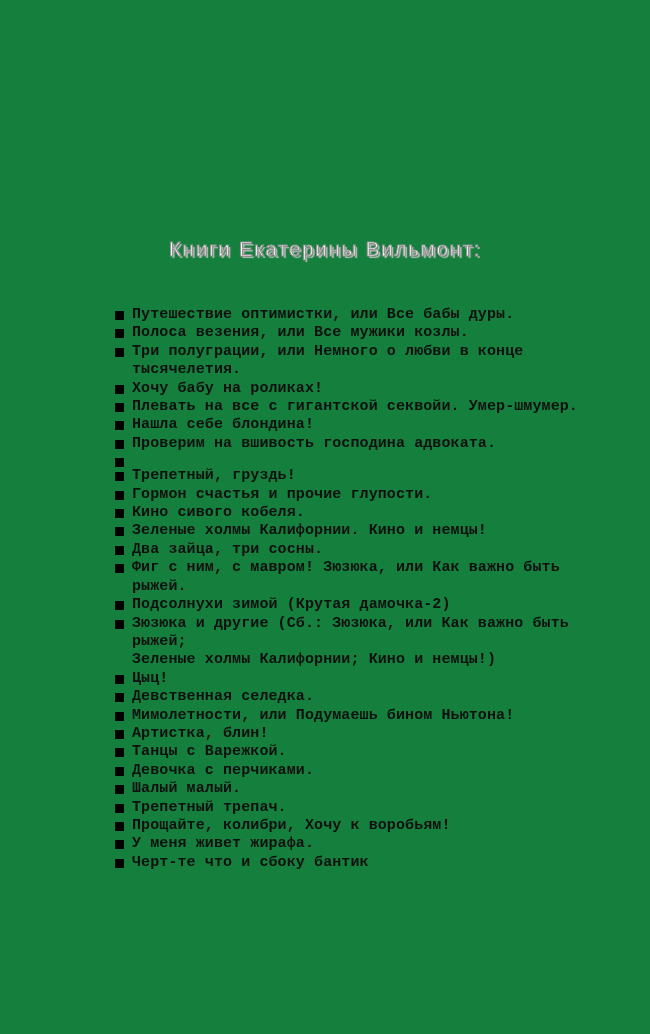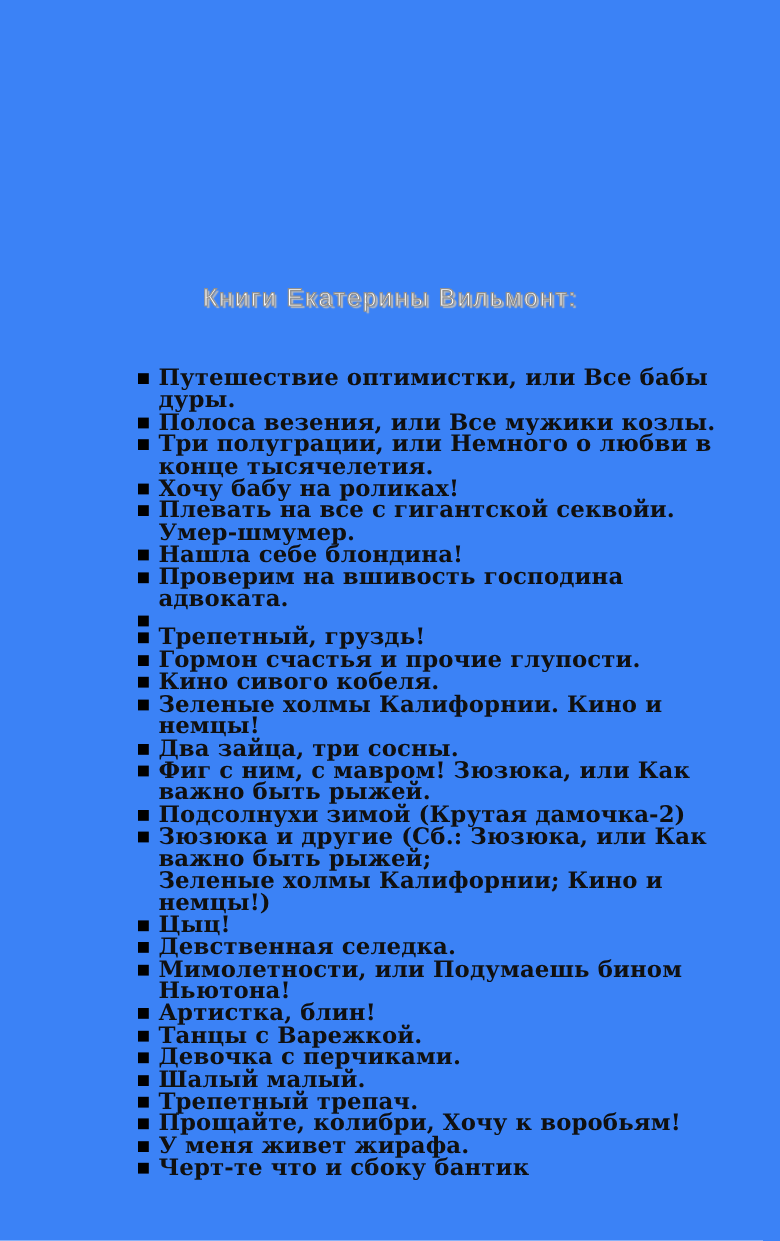--- a/index.html
+++ b/index.html
@@ -4,21 +4,21 @@
 <style>
   html, body {
     margin: 0;
     padding: 0;
     background: #ffffff;
   }
   .page {
     position: relative;
     width: 650px;
     height: 1034px;
-    background: #3b82f6;
+    background: #15803d;
     overflow: hidden;
     font-family: "DejaVu Serif", "Liberation Serif", serif;
     color: #101010;
   }
   .heading {
     position: absolute;
     top: 237px;
     left: 0;
     width: 100%;
     text-align: center;
@@ -36,24 +36,25 @@
     left: 115px;
     top: 306px;
     width: 505px;
     margin: 0;
     padding: 0;
     list-style: none;
   }
   .book-item {
     display: flex;
     align-items: flex-start;
-    font-size: 19px;
+    font-size: 15px;
     font-weight: 700;
     line-height: 18.4px;
     letter-spacing: 0.1px;
+    font-family: Liberation Mono, monospace;
   }
   .bullet {
     width: 9px;
     height: 9px;
     background: #000000;
     flex: 0 0 9px;
     margin: 5px 8px 0 0;
   }
   .book-title {
     white-space: pre-line;

